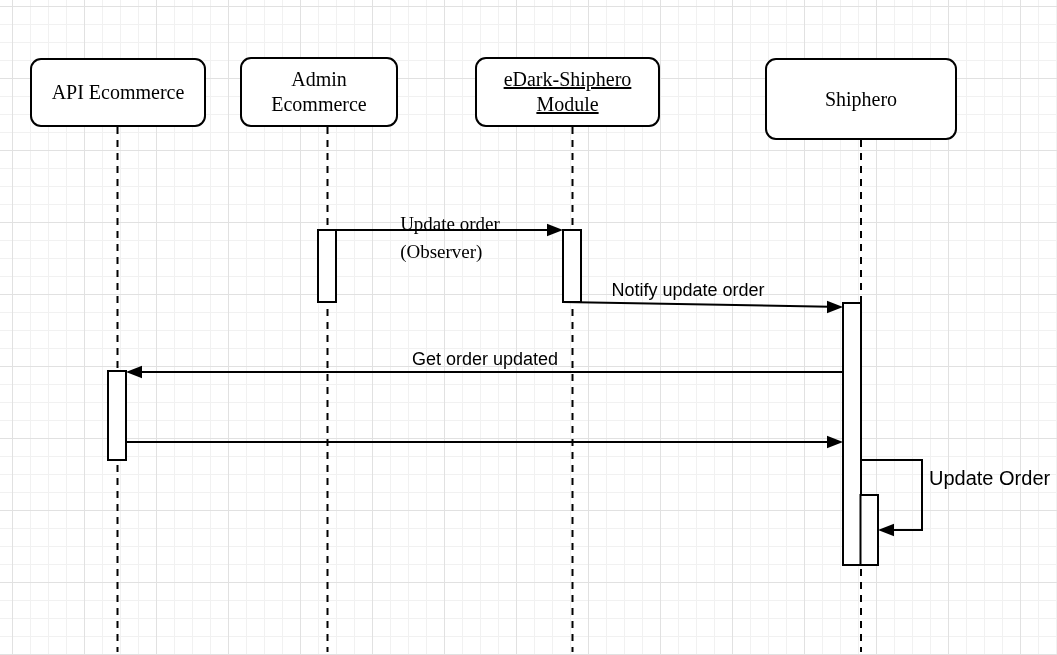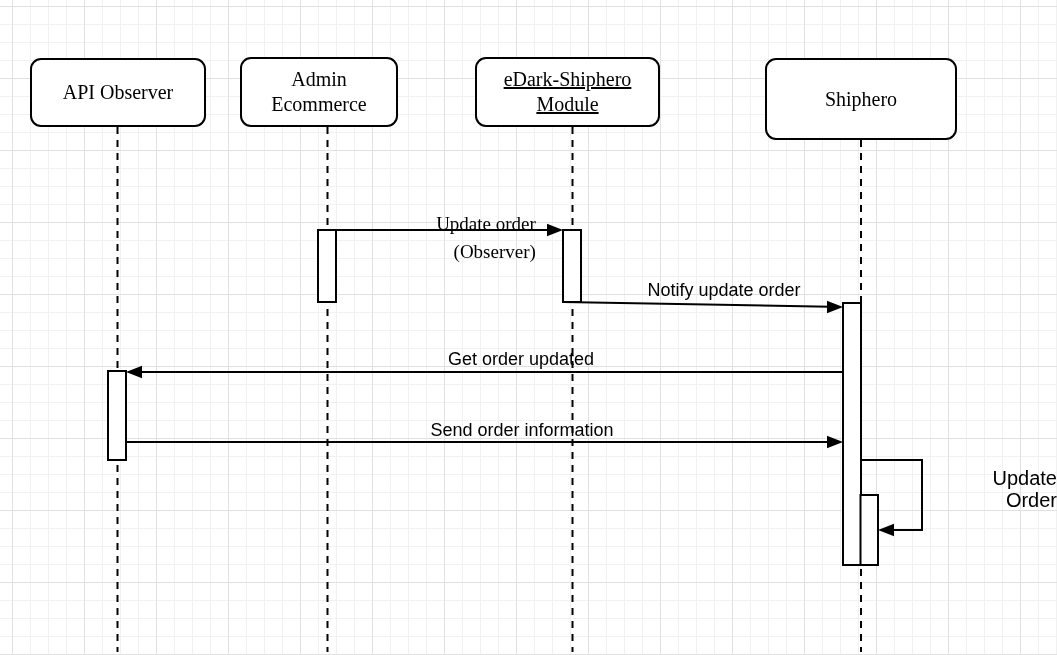--- a/index.html
+++ b/index.html
@@ -31,25 +31,24 @@
     justify-content: center;
     text-align: center;
     font-family: "Liberation Serif", serif;
     font-size: 20px;
     line-height: 25px;
     padding: 2px 6px;
   }
   .msg-label {
     position: absolute;
     white-space: pre-line;
-    text-align: right;
+    text-align: left;
     transform: translateX(-50%);
     font-size: 18px;
     line-height: 22px;
-    margin-left: 36px;
   }
   .msg-label.serif {
     font-family: "Liberation Serif", serif;
     font-size: 19px;
     line-height: 28px;
   }
   .msg-label.left-anchored {
     transform: none;
     font-size: 20px;
   }
@@ -92,32 +91,31 @@
       <polygon class="arrowhead" points="126,372 142,365.8 142,378.2"></polygon>
 
       <line class="msg-line" x1="126" y1="442" x2="830" y2="442"></line>
       <polygon class="arrowhead" points="843,442 827,435.8 827,448.2"></polygon>
 
       <path class="msg-line" d="M 861,460 L 922,460 L 922,530 L 892,530"></path>
       <polygon class="arrowhead" points="878,530 894,523.8 894,536.2"></polygon>
     </g>
   </svg>
 
-  <div class="actor" style="left:30px; top:58px; width:176px; height:69px;">API Observer</div>
+  <div class="actor" style="left:30px; top:58px; width:176px; height:69px;">API Ecommerce</div>
 
   <div class="actor" style="left:240px; top:57px; width:158px; height:70px;">Admin Ecommerce</div>
 
   <div class="actor" style="left:475px; top:57px; width:185px; height:70px;text-decoration:underline;">eDark-Shiphero Module</div>
 
   <div class="actor" style="left:765px; top:58px; width:192px; height:82px;">Shiphero</div>
 
   <div class="msg-label serif" style="left:450px; top:210px;">Update order
 (Observer)</div>
 
   <div class="msg-label" style="left:688px; top:279px;">Notify update order</div>
 
   <div class="msg-label" style="left:485px; top:348px;">Get order updated</div>
 
-  <div class="msg-label" style="left:486px; top:419px;">Send order information</div>
 
   <div class="msg-label left-anchored" style="left:929px; top:467px;">Update Order</div>
 
 </div>
 
 </body></html>

